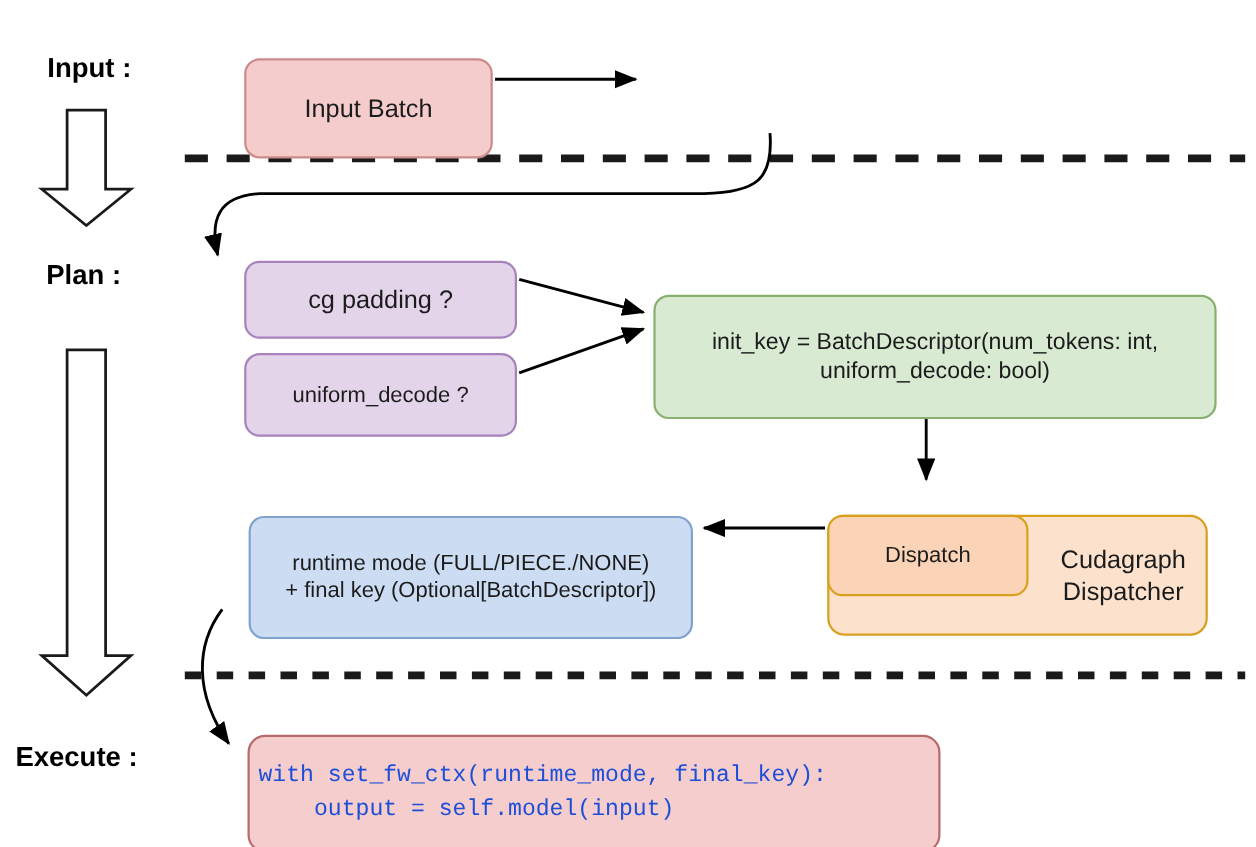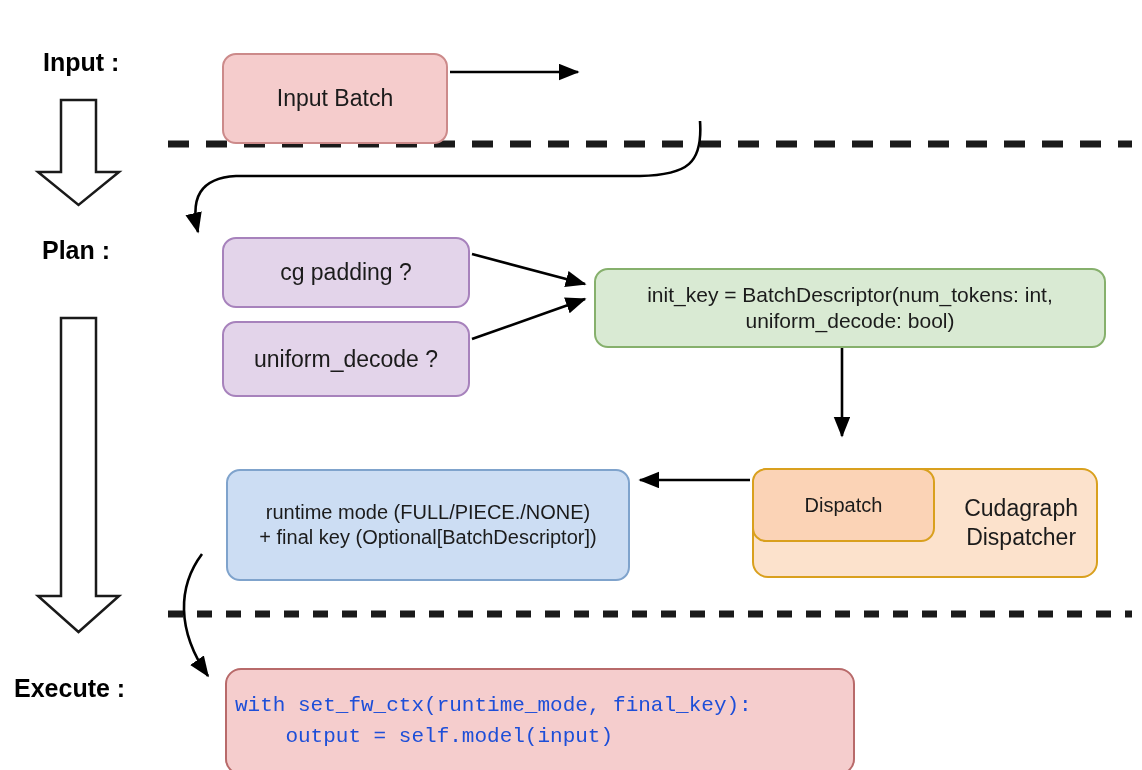--- a/index.html
+++ b/index.html
@@ -60,24 +60,24 @@
   #node-preprocess {
     left: 588px; top: 28px; width: 222px; height: 91px;
     background: #FCEAB5; border-color: #D6B955; font-size: 23px;
   }
   #node-cg-padding {
     left: 222px; top: 212px; width: 248px; height: 71px;
     background: #E3D4EA; border-color: #A782BC; font-size: 23px;
   }
   #node-uniform-decode {
     left: 222px; top: 296px; width: 248px; height: 76px;
-    background: #E3D4EA; border-color: #A782BC; font-size: 23px;
+    background: #E3D4EA; border-color: #A782BC; font-size: 20px;
   }
   #node-init-key {
-    left: 594px; top: 243px; width: 512px; height: 80px;
+    left: 594px; top: 243px; width: 512px; height: 113px;
     background: #D9EAD3; border-color: #86B06C; font-size: 21px;
     padding: 0 10px;
   }
   #node-runtime-mode {
     left: 226px; top: 444px; width: 404px; height: 112px;
     background: #CCDDF3; border-color: #7FA3CC; font-size: 20px;
   }
   #node-cudagraph-dispatcher {
     left: 752px; top: 443px; width: 346px; height: 110px;
     background: #FCE2CC; border-color: #D9A01E; font-size: 23px;

